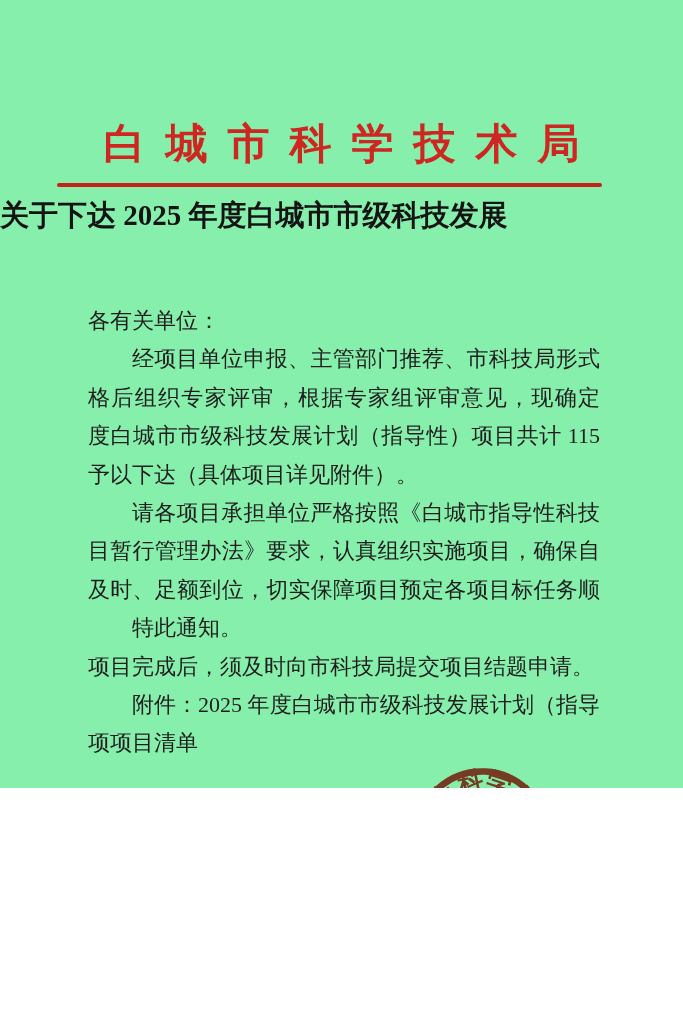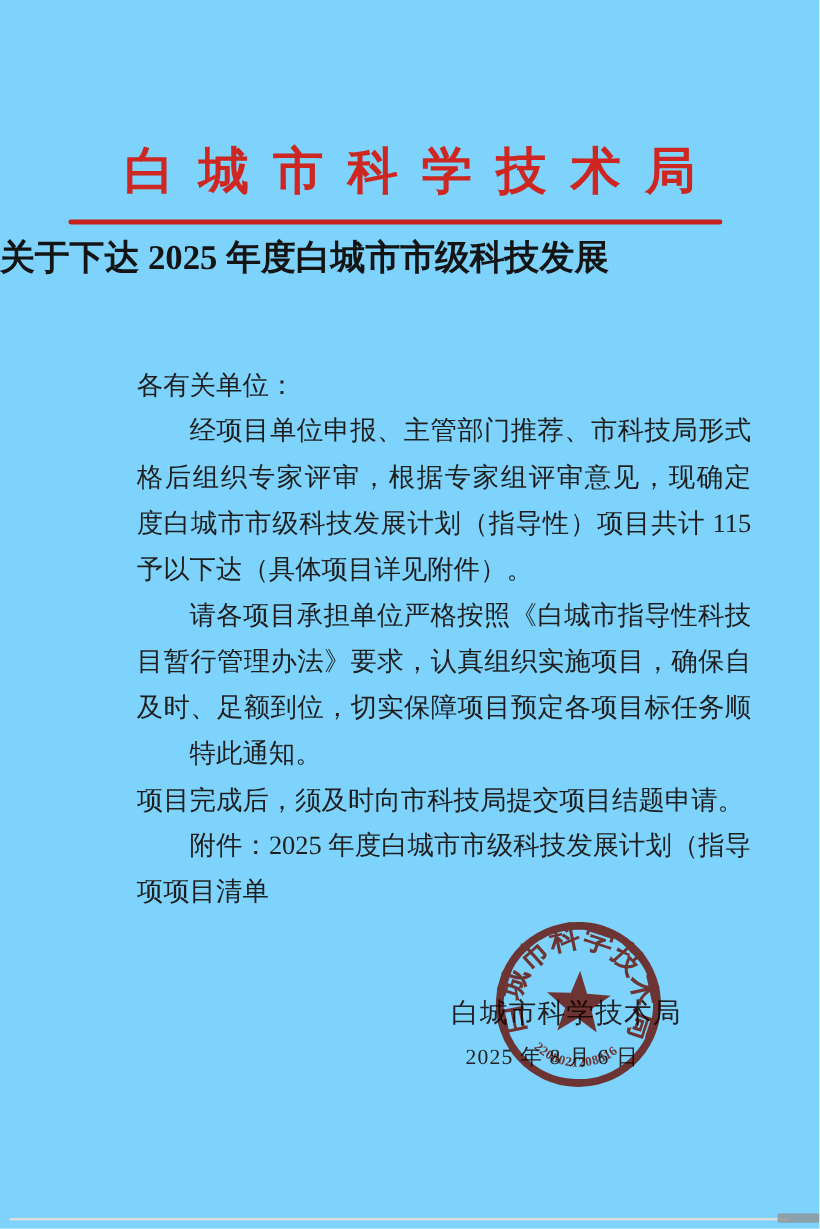--- a/index.html
+++ b/index.html
@@ -1,37 +1,37 @@
 <!DOCTYPE html>
 <html><head>
 <meta charset="utf-8">
 <style>
   html,body { margin:0; padding:0; background:#ffffff; }
   .page {
-    position:relative; width:683px; height:1024px; background:#7dd3fc;
+    position:relative; width:683px; height:788px; background:#86efac;
     font-family:"Liberation Serif","DejaVu Serif",serif; overflow:hidden;
   }
   .letterhead {
     position:absolute; left:0; right:0; top:118px;
     text-align:center; font-size:42px; font-weight:bold;
     color:#ce2620; letter-spacing:20px; padding-left:20px;
     line-height:52px; white-space:nowrap;
   }
   .red-rule {
     position:absolute; left:57px; width:545px; top:183px; height:4px;
     background:#c6211b; border-radius:2px;
   }
   .doc-title {
     position:absolute; left:0; right:53px; top:196px;
     font-size:29px; font-weight:bold; color:#141414;
     line-height:39px;
   }
   .body-block {
     position:absolute; left:88px; width:512px; top:302px;
-    font-size:22px; color:#1e1e1e;margin-left:26px;
+    font-size:22px; color:#1e1e1e;
   }
   .bline { height:38.4px; line-height:38.4px; white-space:nowrap; }
   .bline.fill { white-space:normal; text-align:justify; text-align-last:justify; text-justify:inter-character; overflow:hidden; }
   .bline.indent { padding-left:44px; }
   .sign-agency {
     position:absolute; left:376px; top:829px;
     font-size:23px; color:#222222; letter-spacing:1px; white-space:nowrap;
   }
   .sign-date {
     position:absolute; left:388px; top:869px;

